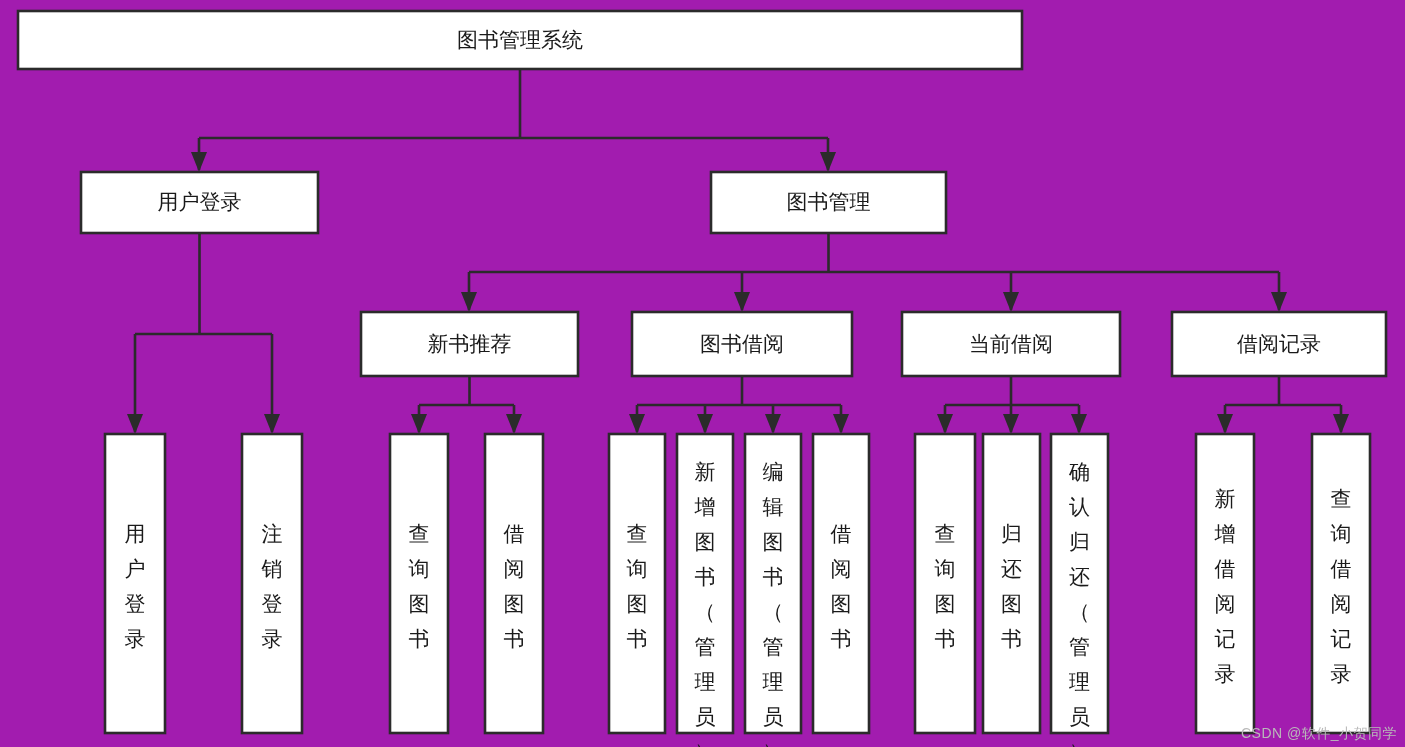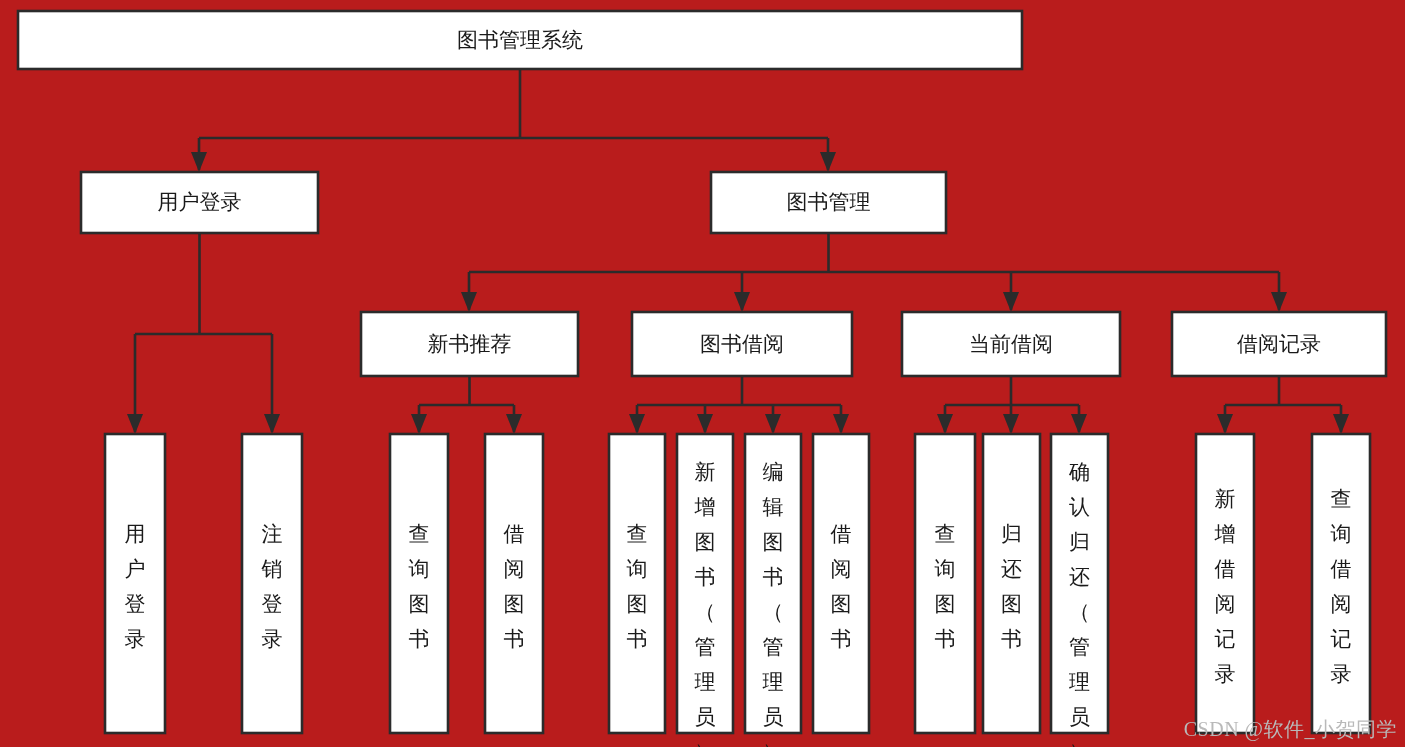--- a/index.html
+++ b/index.html
@@ -10,21 +10,21 @@
   body {
     width: 1405px;
     height: 747px;
     font-family: "Liberation Sans", "DejaVu Sans", sans-serif;
     overflow: hidden;
   }
   #diagram-root {
     position: relative;
     width: 1405px;
     height: 747px;
-    background: #b91c1c;
+    background: #a21caf;
   }
   svg#tree-svg {
     position: absolute;
     left: 0;
     top: 0;
     width: 1405px;
     height: 747px;
     display: block;
   }
   .node-rect {
@@ -52,22 +52,22 @@
   .node-label-v {
     font-family: "Liberation Sans", "DejaVu Sans", sans-serif;
     font-size: 21px;
     fill: #1a1a1a;
     text-anchor: middle;
   }
   .watermark {
     position: absolute;
     right: 8px;
     bottom: 4px;
-    font-family: Liberation Serif, serif;
-    font-size: 20px;
+    font-family: Liberation Sans, sans-serif;
+    font-size: 14px;
     color: #b9b9b9;
     letter-spacing: 0.5px;
     white-space: nowrap;
     user-select: none;
   }
 </style>
 </head>
 <body>
 
 <div id="diagram-root">

